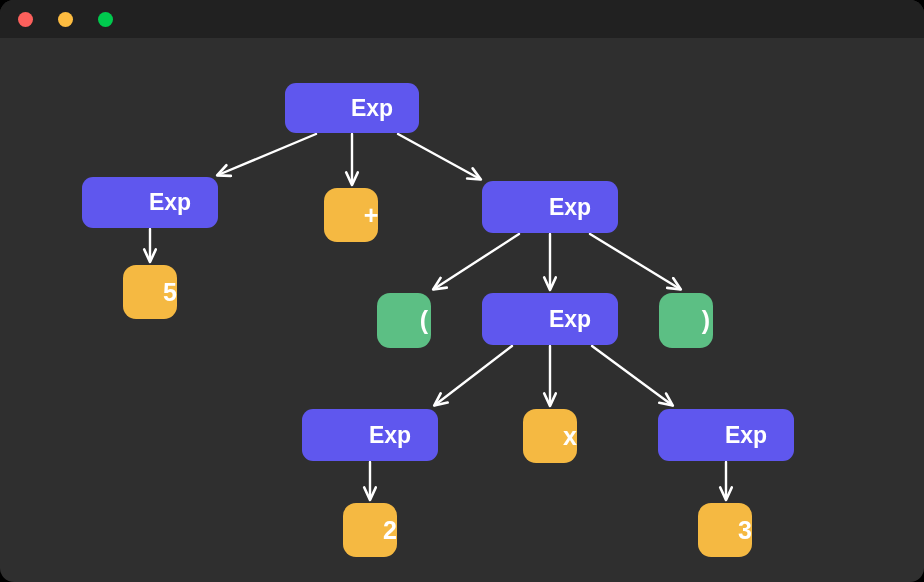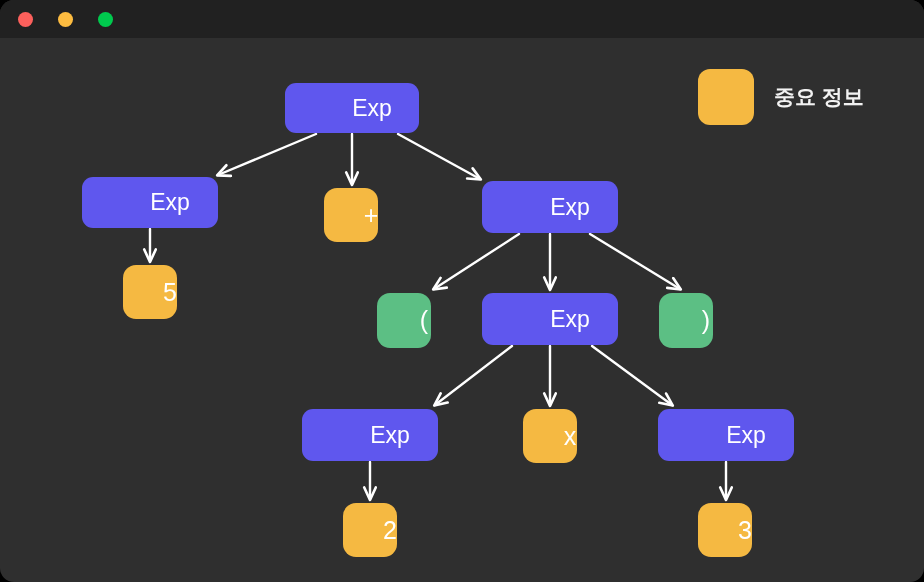--- a/index.html
+++ b/index.html
@@ -82,21 +82,21 @@
   }
 
   
   .node {
     position: absolute;
     box-sizing: border-box;
     display: flex;
     align-items: center;
     justify-content: center;
     color: #ffffff;
-    font-weight: normal;
+    font-weight: bold;
     border-radius: 11px;
     z-index: 2;
     padding-left: 40px;
   }
   .node.nonterminal {
     background: #5f57ee;
     font-size: 23px;
     border-radius: 11px;
   }
   .node.terminal {
@@ -116,24 +116,20 @@
 <div id="window">
 
   <div id="titlebar">
     <div class="traffic close"></div>
     <div class="traffic min"></div>
     <div class="traffic max"></div>
   </div>
 
   <div id="canvas">
 
-    <div id="legend">
-      <div id="legend-swatch"></div>
-      <div id="legend-label">중요 정보</div>
-    </div>
 
     <svg id="edges" viewBox="0 0 924 544" xmlns="http://www.w3.org/2000/svg">
       <defs>
         <marker id="arrowhead" markerWidth="7" markerHeight="7" refX="5.4" refY="3" orient="auto" markerUnits="strokeWidth">
           <path d="M0.6,0.6 L5.8,3 L0.6,5.4" fill="none" stroke="#ffffff" stroke-width="1.1" stroke-linecap="round" stroke-linejoin="round"></path>
         </marker>
       </defs>
       <g id="edge-group" stroke="#ffffff" stroke-width="2.4" fill="none">
           <line x1="316" y1="96" x2="218" y2="137" marker-end="url(#arrowhead)" stroke-linecap="round"></line>
           <line x1="352" y1="96" x2="352" y2="146" marker-end="url(#arrowhead)" stroke-linecap="round"></line>

